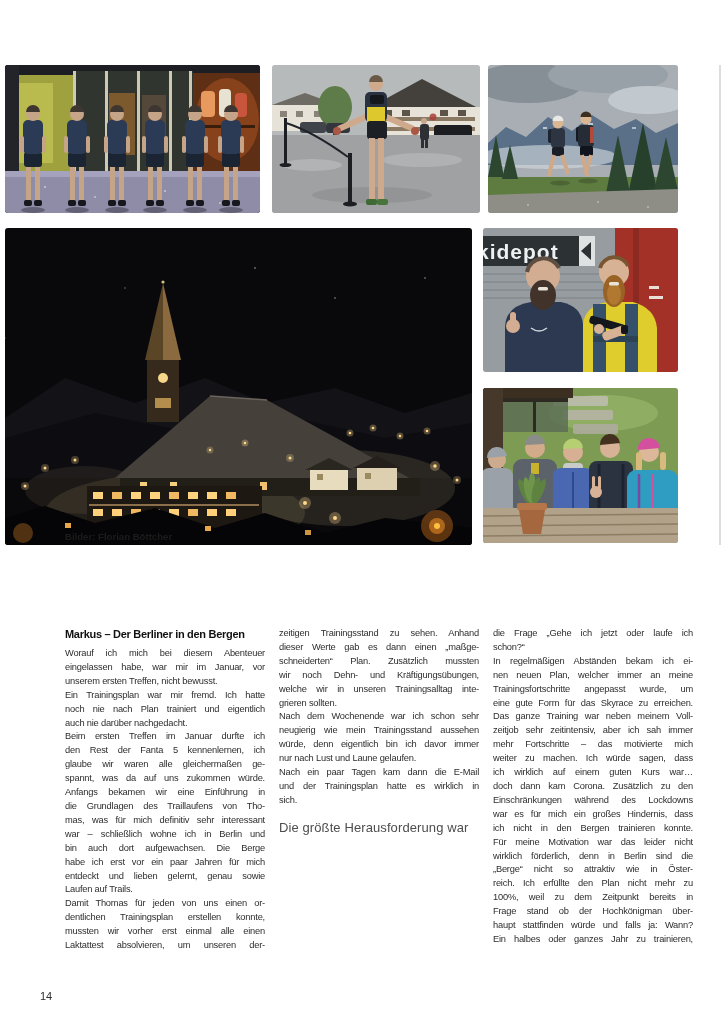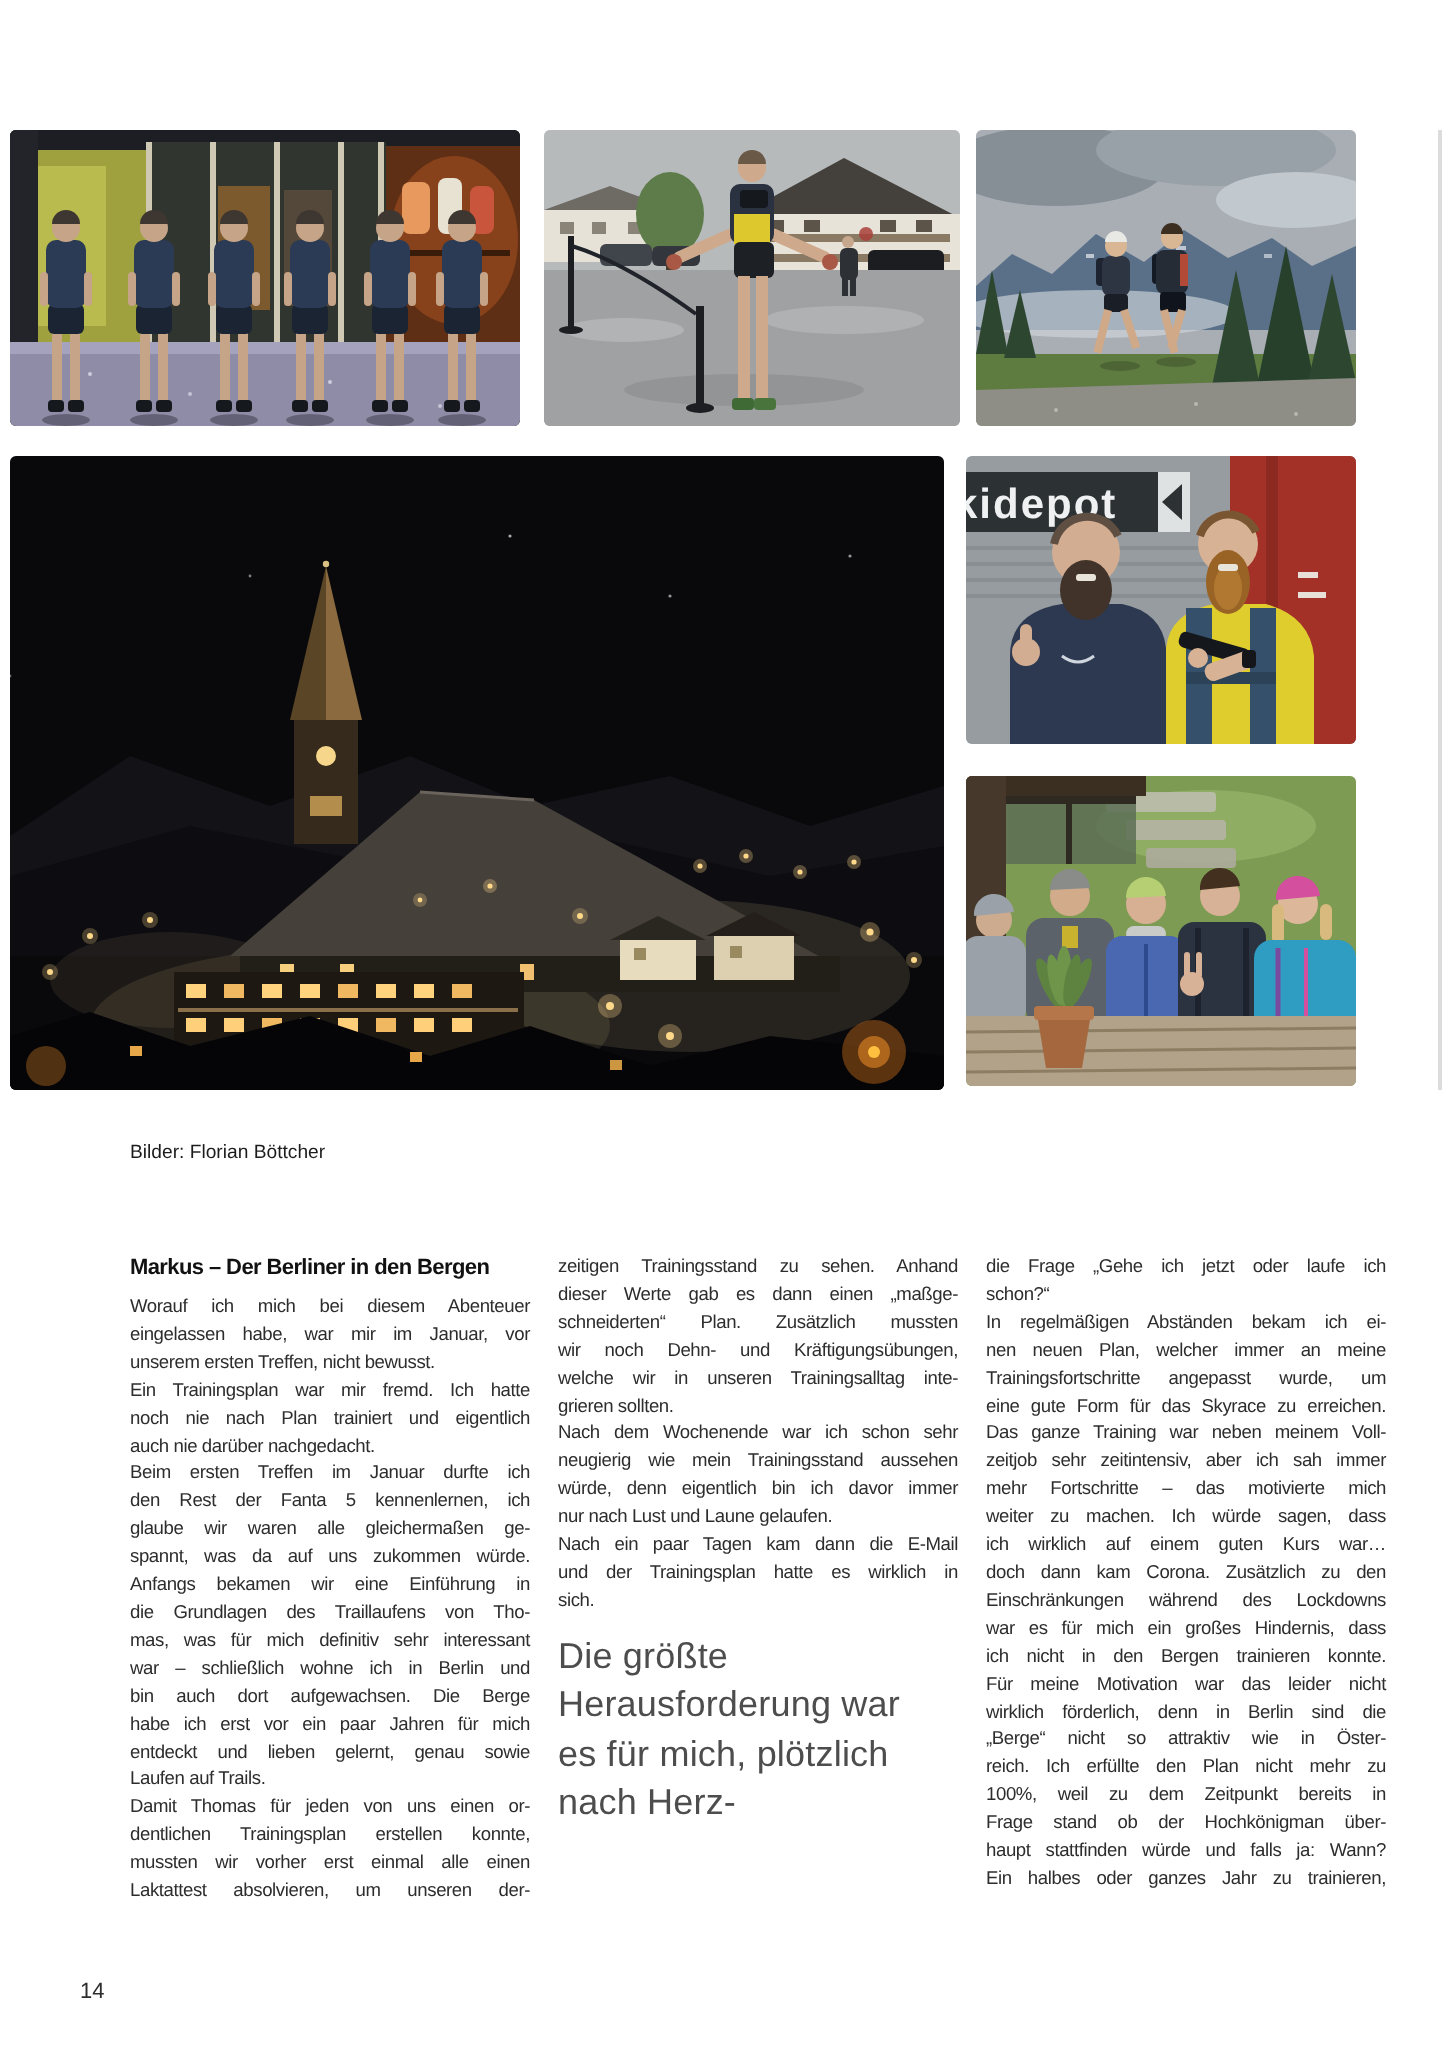--- a/index.html
+++ b/index.html
@@ -1,27 +1,27 @@
 <!DOCTYPE html>
 <html lang="de"><head>
 <meta charset="utf-8">
 <style>
   html,body{margin:0;padding:0;background:#fff;}
   .page{position:relative;width:724px;height:1024px;background:#fff;overflow:hidden;
         font-family:"Liberation Sans",sans-serif;color:#2d2d2d;}
   .ph{position:absolute;border-radius:3px;overflow:hidden;background:#ddd;}
   .ph svg{display:block;width:100%;height:100%;}
-  .caption{position:absolute;left:65px;top:571px;font-size:9.6px;font-weight:normal;color:#1c1c1c;letter-spacing:0;}
+  .caption{position:absolute;left:65px;top:531px;font-size:9.6px;font-weight:bold;color:#1c1c1c;letter-spacing:0;}
   .article{position:absolute;left:65px;top:612px;width:628px;display:flex;gap:14px;}
   .col{width:200px;flex:0 0 200px;margin-top:15px;}
   .col h2{font-size:11px;line-height:14px;margin:0 0 6px 0;color:#111;letter-spacing:-0.3px;white-space:nowrap;}
   .bline{font-size:9.3px;line-height:13.9px;letter-spacing:-0.2px;text-align:justify;text-align-last:justify;}
   .bline.rag{text-align-last:left;}
   .quote{margin:8px 0 6px 0;}
-  .qline{font-size:18px;line-height:24.5px;color:#4d4d4d;letter-spacing:0.1px;}
+  .qline{font-size:13px;line-height:24.5px;color:#4d4d4d;letter-spacing:0.1px;}
   .pagenum{position:absolute;left:40px;top:990px;font-size:11px;color:#2e2e2e;}
   .edge-line{position:absolute;left:719px;top:65px;width:2px;height:480px;background:#dcdcdc;}
 </style>
 </head>
 <body>
 
 <div class="page">
 
   <div class="ph" style="left:5px;top:65px;width:255px;height:148px;">
     <svg viewBox="0 0 255 148">
@@ -432,21 +432,20 @@
           <div class="bline">Nach dem Wochenende war ich schon sehr</div>
           <div class="bline">neugierig wie mein Trainingsstand aussehen</div>
           <div class="bline">würde, denn eigentlich bin ich davor immer</div>
           <div class="bline rag">nur nach Lust und Laune gelaufen.</div>
           <div class="bline">Nach ein paar Tagen kam dann die E-Mail</div>
           <div class="bline">und der Trainingsplan hatte es wirklich in</div>
           <div class="bline rag">sich.</div>
         </div>
         <div class="quote">
           <div class="qline">Die größte Herausforderung war</div>
-          <div class="qline">es für mich, plötzlich nach Herz-</div>
         </div>
       </div>
     <div class="col">
         <div class="body-block">
           <div class="bline">die Frage „Gehe ich jetzt oder laufe ich</div>
           <div class="bline rag">schon?“</div>
           <div class="bline">In regelmäßigen Abständen bekam ich ei-</div>
           <div class="bline">nen neuen Plan, welcher immer an meine</div>
           <div class="bline">Trainingsfortschritte angepasst wurde, um</div>
           <div class="bline">eine gute Form für das Skyrace zu erreichen.</div>

